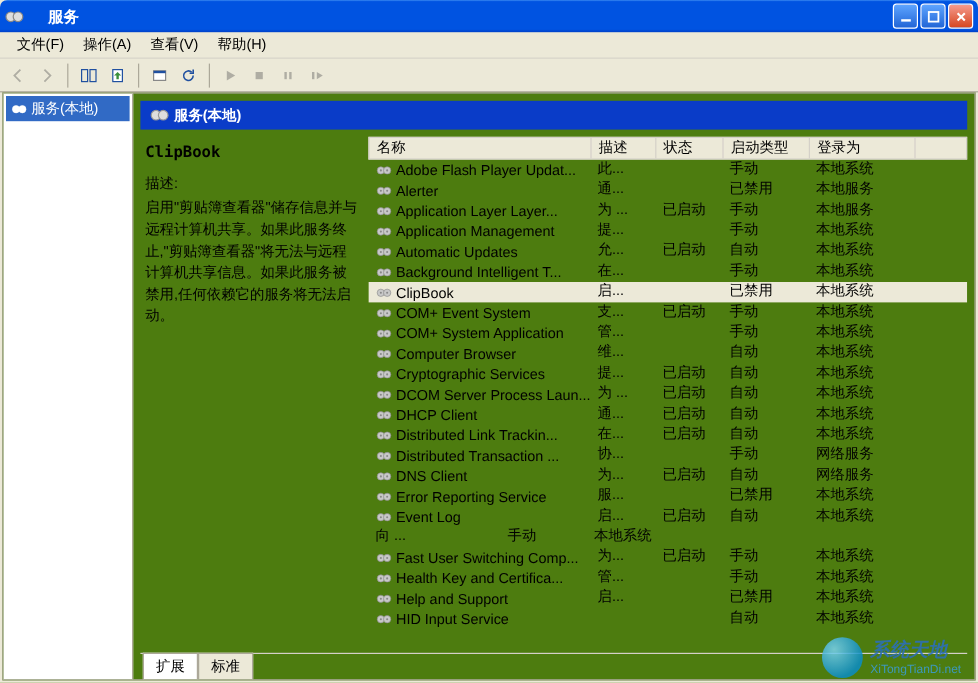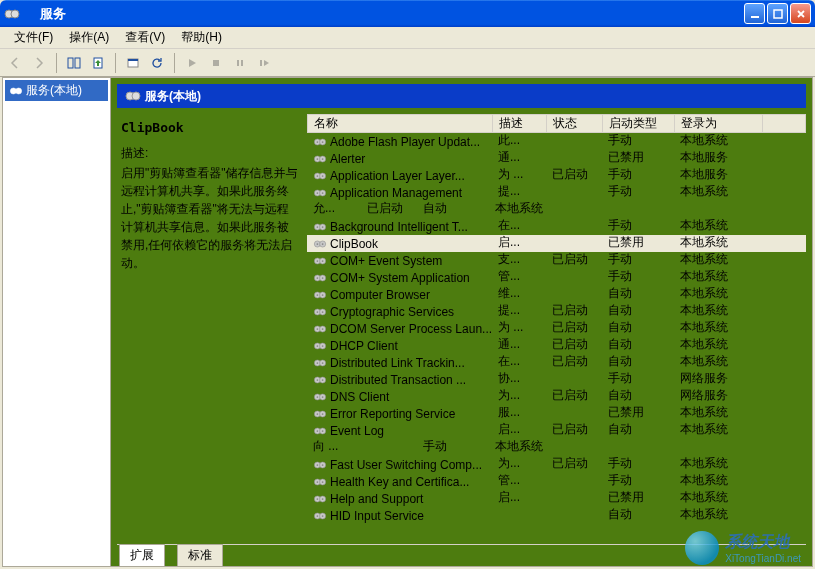--- a/index.html
+++ b/index.html
@@ -42,21 +42,21 @@
 .row { display: flex; height: 17px; align-items: flex-end; font-family: "SimSun", monospace; font-size: 12px; }
 .row.selected { background: #ece9d8; }
 .row div { padding: 1px 6px; white-space: nowrap; overflow: hidden; }
 .col-name { width: 185px; display: flex; align-items: center; gap: 3px; }
 .col-desc { width: 54px; }
 .col-status { width: 56px; }
 .col-start { width: 72px; }
 .col-logon { width: 88px; }
 .gear-ico { width: 14px; height: 14px; flex-shrink: 0; }
 
-.tabs-bar { height: 22px; display: flex; align-items: flex-end; padding-left: 2px; gap: 12px; border-top:1px solid #d4d0c8; margin: 0 6px; }
+.tabs-bar { height: 22px; display: flex; align-items: flex-end; padding-left: 2px; gap: 0; border-top:1px solid #d4d0c8; margin: 0 6px; }
 .tabs-bar span { padding: 2px 10px; border: 1px solid #aca899; border-bottom: none; background: #ece9d8; cursor: pointer; font-size:12px;}
 .tabs-bar span.active { background: #fff;}
 
 .watermark { position: absolute; bottom: 4px; right: 14px; display: flex; align-items: center; gap: 6px; opacity: 0.85; z-index:10; }
 .watermark .globe { width: 34px; height: 34px; border-radius: 50%; background: radial-gradient(circle at 30% 30%, #7bd4f0, #0a8dc8 70%); position: relative; }
 .watermark .txt { font-size: 16px; font-weight: bold; color: #2a6ec0; font-style: italic; }
 .watermark .sub { font-size: 10px; color: #3a9dd8; display:block; font-style:normal;}
 
 ::-webkit-scrollbar{width:17px;background:#ece9d8;}
 ::-webkit-scrollbar-thumb{background:#c8c4b8;border:1px solid #aca899;}
@@ -250,20 +250,29 @@
                   <circle cx="11" cy="8" r="1" fill="#888"></circle>
                 </svg>
                 <span>Application Management</span>
               </div>
               <div class="col-desc">提...</div>
               <div class="col-status"></div>
               <div class="col-start">手动</div>
               <div class="col-logon">本地系统</div>
             </div>
             <div class="row">
+              <div class="col-name">
+                <svg class="gear-ico" viewBox="0 0 16 16">
+                  <circle cx="5" cy="8" r="3.5" fill="#c8c8c8" stroke="#888" stroke-width="0.6"></circle>
+                  <circle cx="11" cy="8" r="3.5" fill="#c8c8c8" stroke="#888" stroke-width="0.6"></circle>
+                  <circle cx="5" cy="8" r="1" fill="#888"></circle>
+                  <circle cx="11" cy="8" r="1" fill="#888"></circle>
+                </svg>
+                <span>Automatic Updates</span>
+              </div>
               <div class="col-desc">允...</div>
               <div class="col-status">已启动</div>
               <div class="col-start">自动</div>
               <div class="col-logon">本地系统</div>
             </div>
             <div class="row">
               <div class="col-name">
                 <svg class="gear-ico" viewBox="0 0 16 16">
                   <circle cx="5" cy="8" r="3.5" fill="#c8c8c8" stroke="#888" stroke-width="0.6"></circle>
                   <circle cx="11" cy="8" r="3.5" fill="#c8c8c8" stroke="#888" stroke-width="0.6"></circle>

